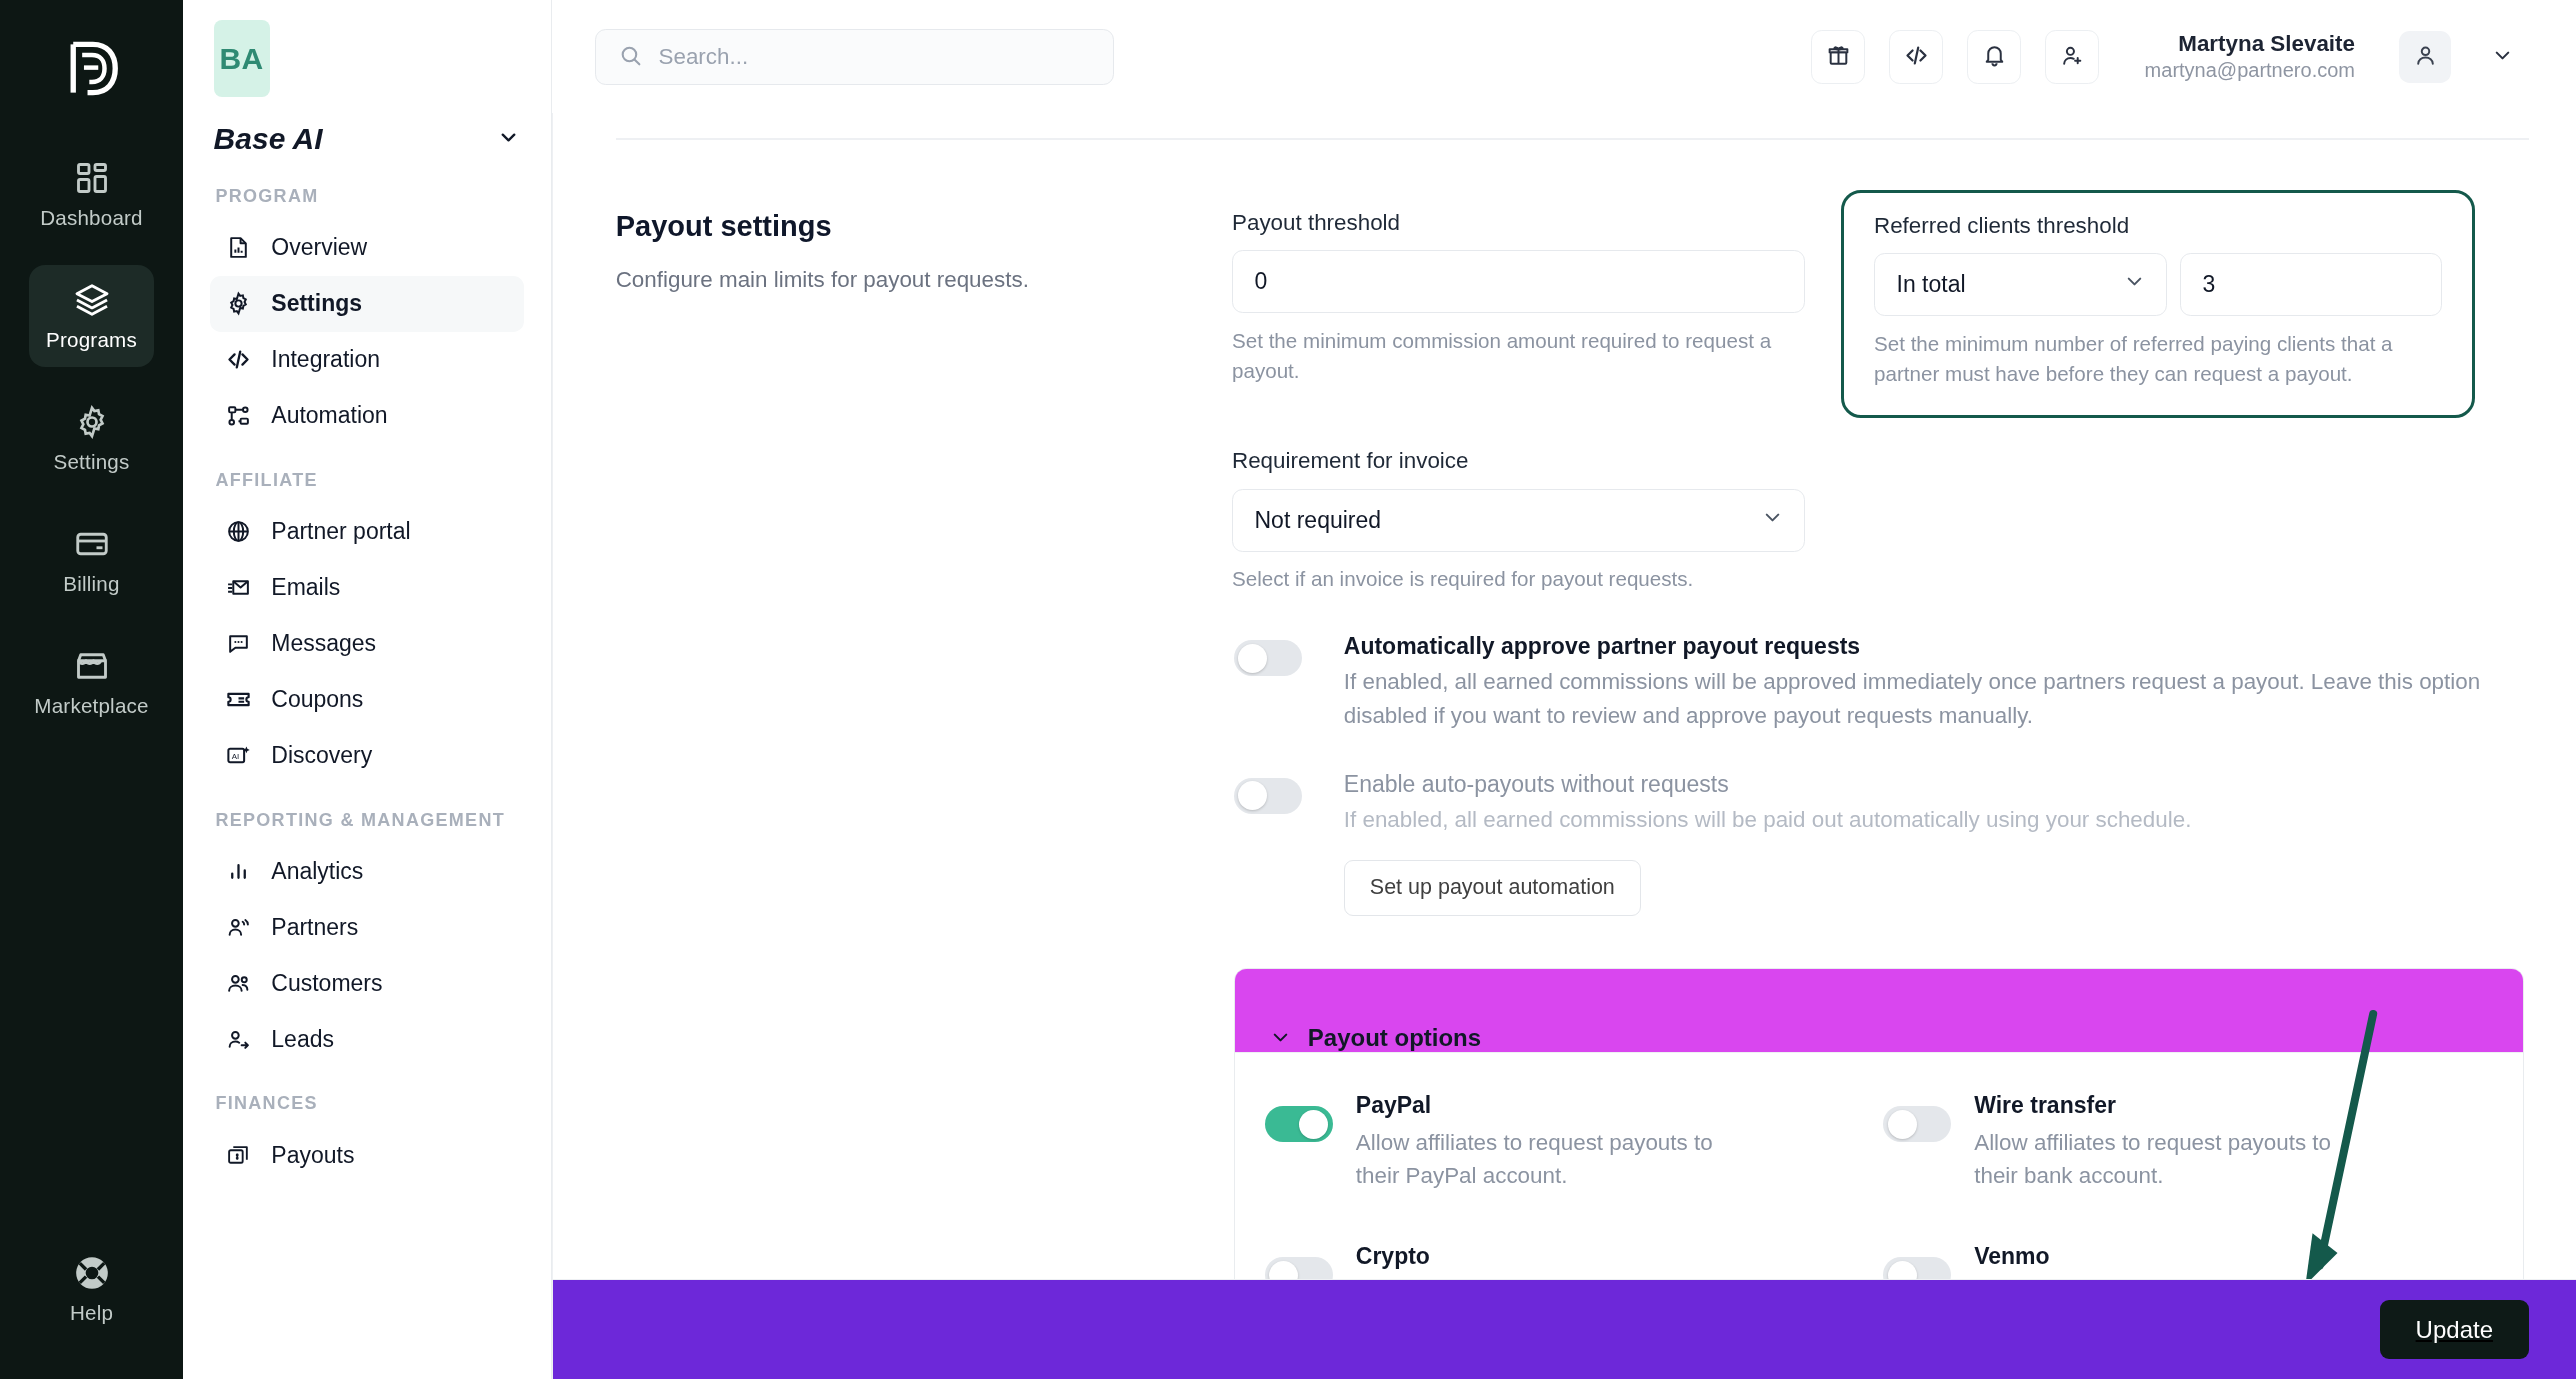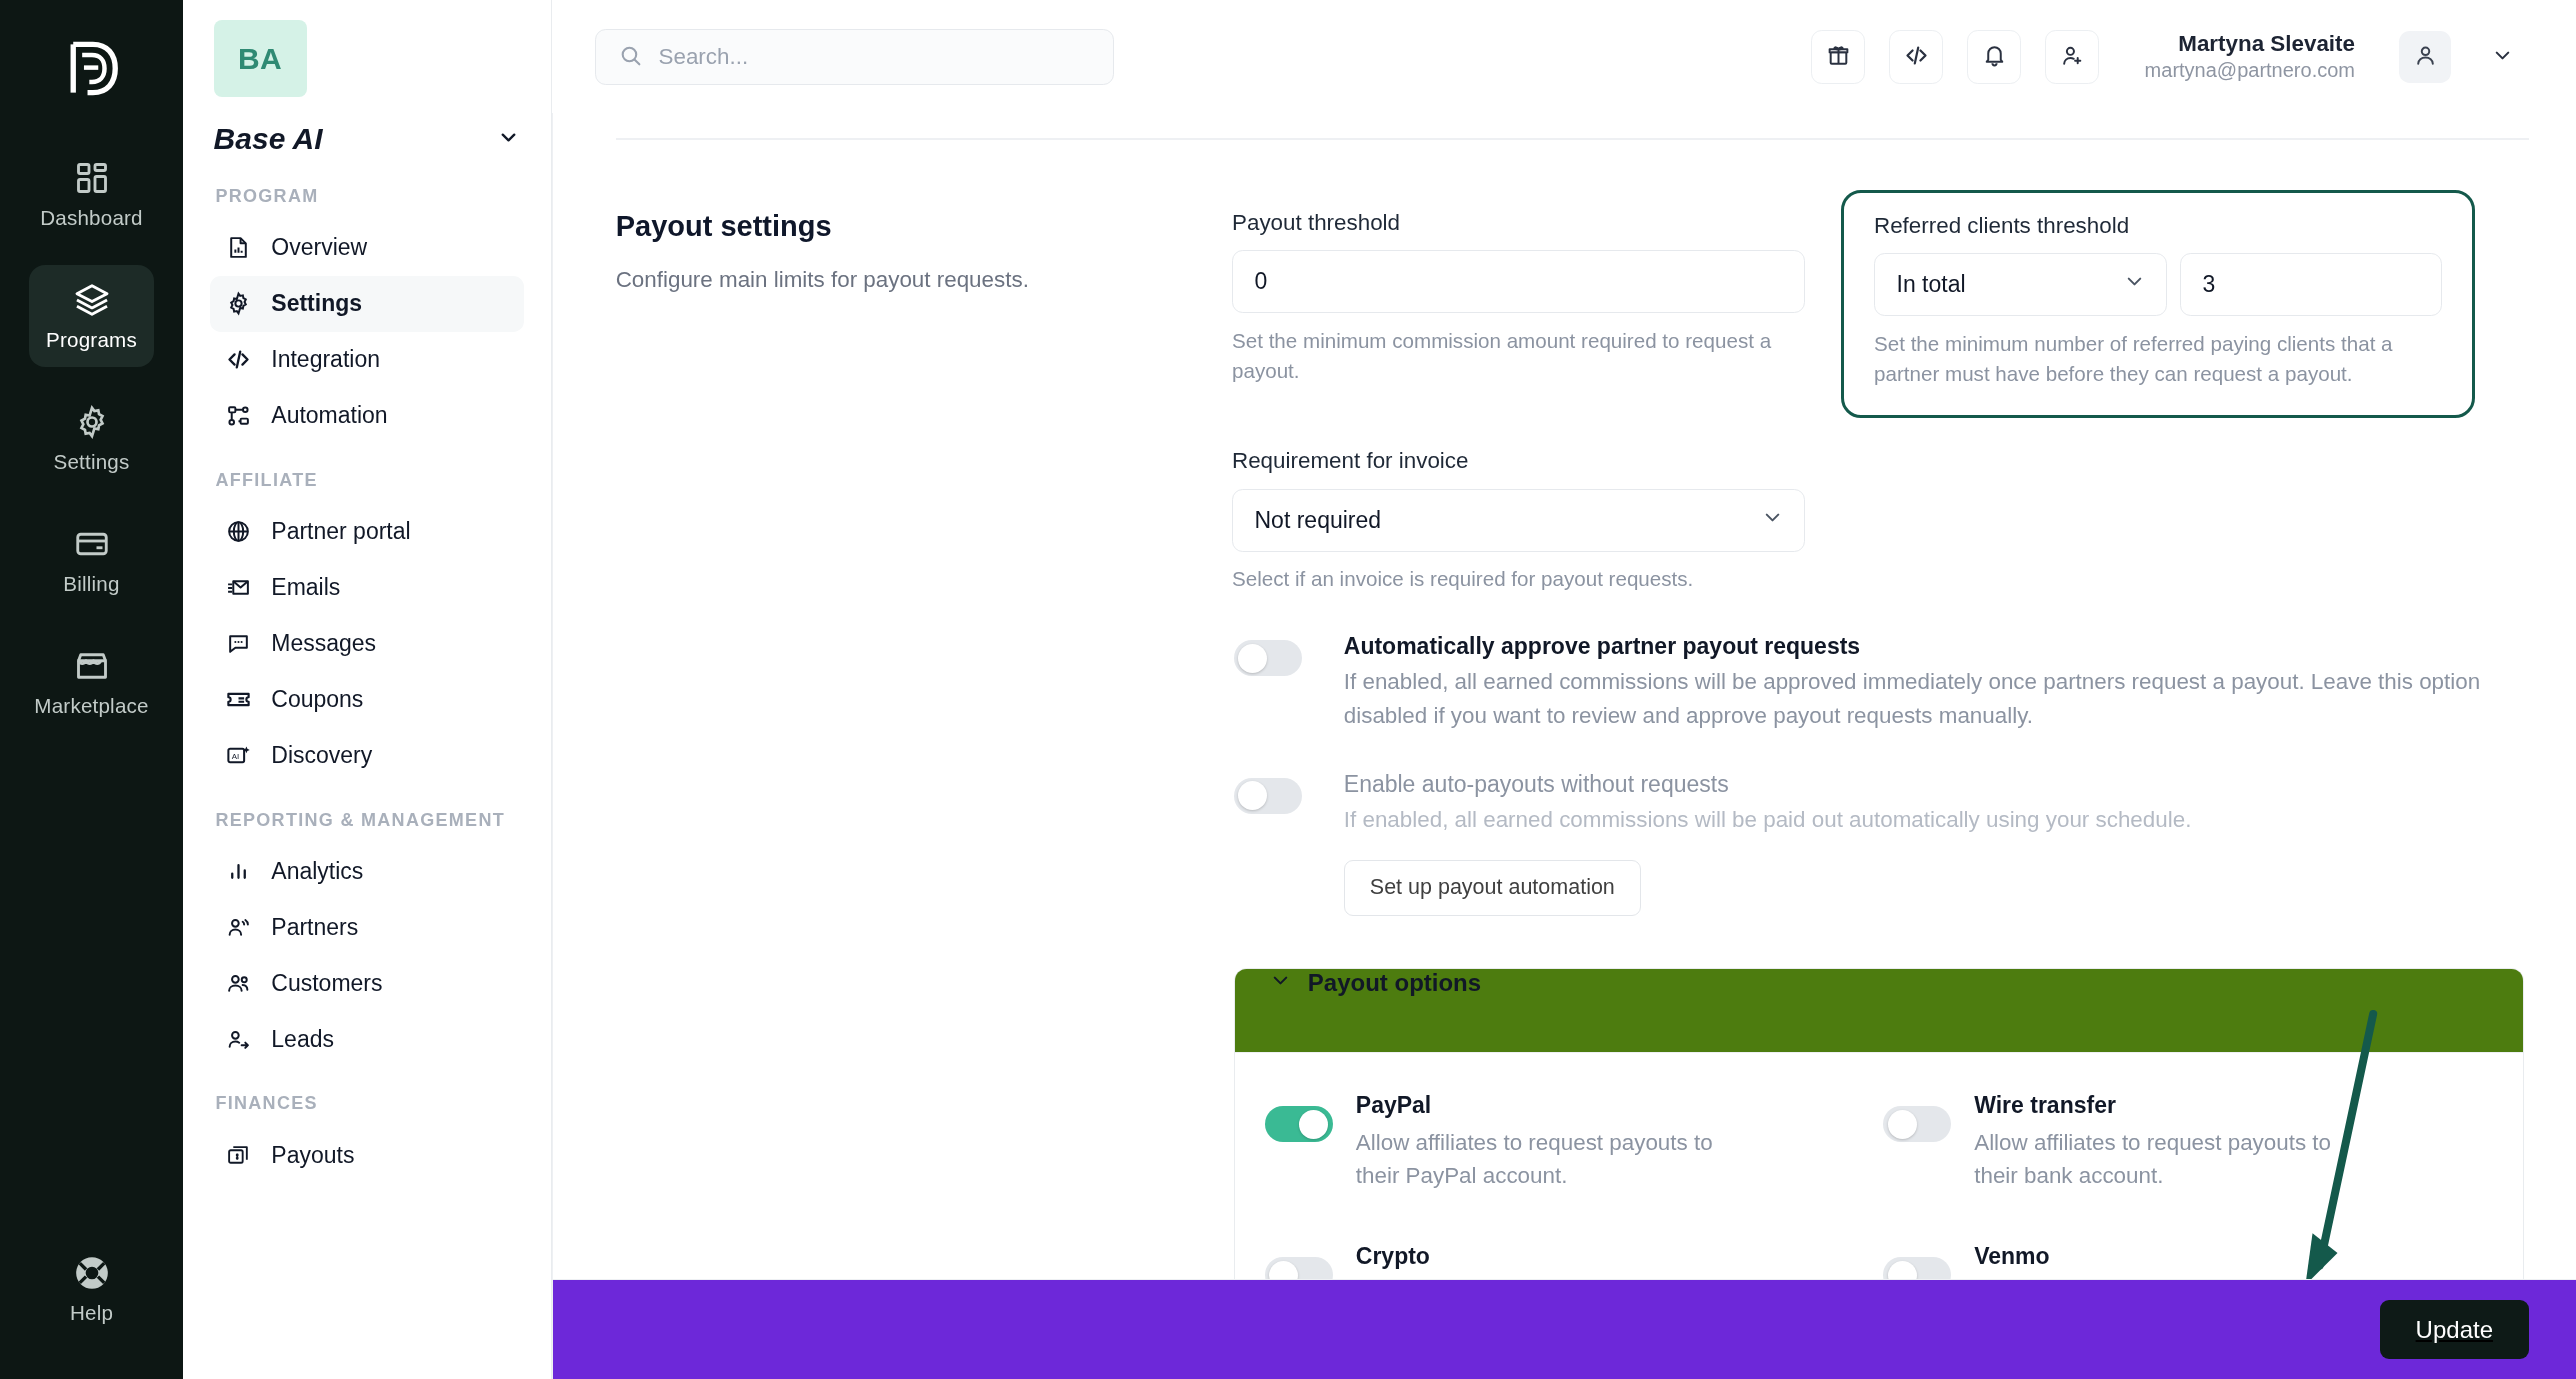--- a/index.html
+++ b/index.html
@@ -32,21 +32,21 @@
   .rail-spacer { flex: 1 1 auto; }
   .rail-help { margin-bottom: 39px; }
 
   
   .side {
     width: 369px; flex: 0 0 369px; height: 1379px;
     background: #ffffff; border-right: 1.8px solid #e9ecef;
     padding: 20px 27px 0 27px;
   }
   .ba-badge {
-    width: 93px; height: 77px; border-radius: 8px;
+    width: 56px; height: 77px; border-radius: 8px;
     background: #d5f2e7; color: #2f8a73;
     display:flex; align-items:center; justify-content:center;
     font-size: 30px; font-weight: 700; letter-spacing: 0.4px;
     margin-left: 3.6px;
   }
   .prog-row {
     display:flex; align-items:center; justify-content: space-between;
     margin: 25px 3.6px 27px 3.6px; cursor:pointer;font-style:italic;
   }
   .prog-name { font-size: 30px; font-weight: 700; color: #111827; }
@@ -140,22 +140,22 @@
   .t-desc.faint { color:#b4bac4; }
   .btn-outline {
     display:inline-flex; align-items:center; justify-content:center;
     height: 56px; padding: 0 25px; border: 1.8px solid #e3e6ea; border-radius: 9px;
     font-size: 21.5px; color:#404040; background:#fff; margin-top: 23px; cursor:pointer;
   }
 
   
   .card { margin-top: 52px; border: 1.8px solid #e9ecef; border-top-left-radius: 12.5px;
           border-top-right-radius: 12.5px; overflow: hidden; margin-left: 1.8px; }
-  .card-head { height: 84px; background:#4d7c0f; border-bottom: 1.8px solid #eef0f3;
-               display:flex; align-items:flex-start; gap: 16px; padding-left: 34px; cursor:pointer; }
+  .card-head { height: 84px; background:#d946ef; border-bottom: 1.8px solid #eef0f3;
+               display:flex; align-items:flex-end; gap: 16px; padding-left: 34px; cursor:pointer; }
   .card-head .ct { font-size: 24px; font-weight: 700; color:#111827; }
   .card-body { padding: 39px 39px 36px 30px; display: grid;
                grid-template-columns: 1fr 1fr; row-gap: 50px; column-gap: 18px; }
   .opt { display:flex; gap: 23px; align-items:flex-start; }
   .opt .toggle { margin-top: 14.3px; }
   .opt-title { font-size: 23px; font-weight: 700; color:#111827; margin-bottom: 7.2px; }
   .opt-desc { font-size: 22.4px; color:#8b93a1; line-height: 1.5; max-width: 376px; }
 
   
   .footer { position:absolute; left: 0; right: 0; bottom: 0; height: 100px;

